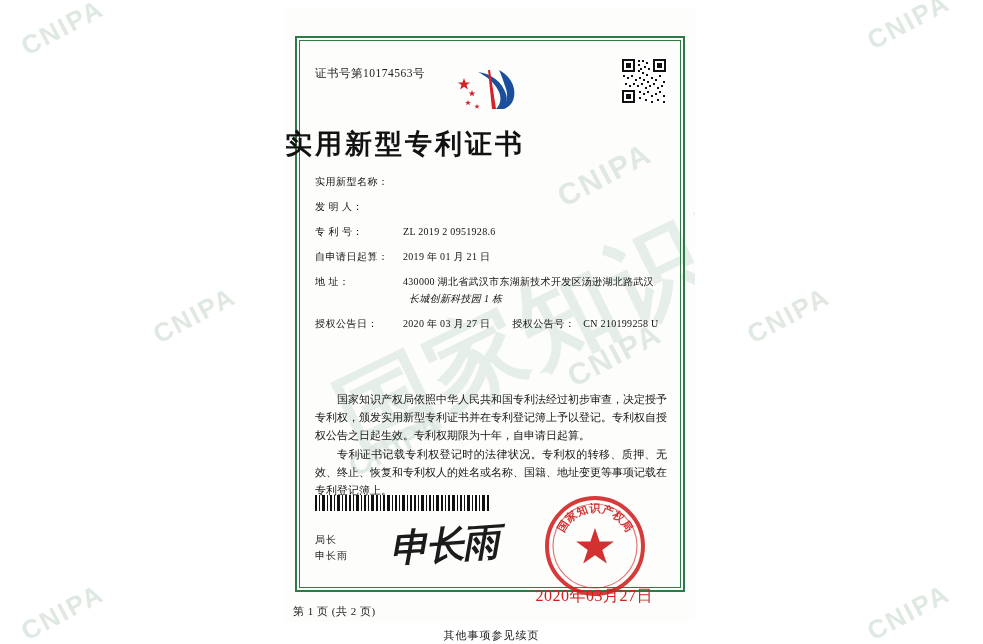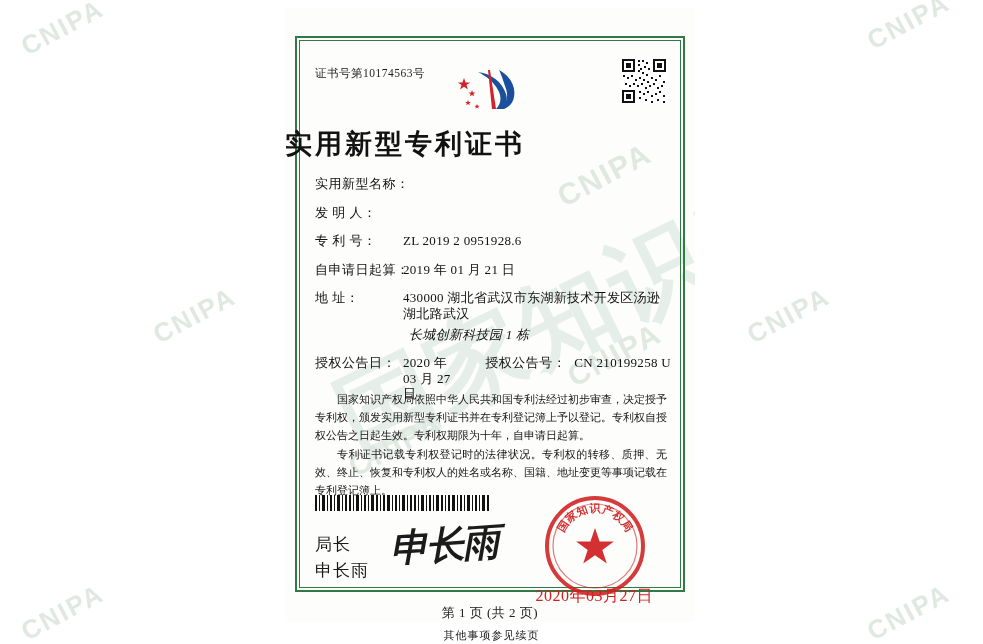--- a/index.html
+++ b/index.html
@@ -113,22 +113,22 @@
     letter-spacing: 3px;
     color: #121212;
     font-family: "Liberation Serif", "DejaVu Serif", serif;
   }
 
   
   .fields {
     position: absolute;
     left: 30px;
     top: 168px;
-    right: 24px;
-    font-size: 13px;
+    right: 36px;
+    font-size: 10px;
     line-height: 1.2;
   }
   .field-row {
     display: flex;
     align-items: flex-start;
     margin-bottom: 13px;
   }
   .field-label {
     width: 88px;
     flex: 0 0 88px;
@@ -183,21 +183,21 @@
     top: 487px;
     width: 175px;
     height: 16px;
   }
 
   
   .sig-block {
     position: absolute;
     left: 30px;
     top: 524px;
-    font-size: 17px;
+    font-size: 10px;
     line-height: 1.55;
     letter-spacing: 1px;
   }
   .signature {
     position: absolute;
     left: 105px;
     top: 512px;
     font-size: 38px;
     font-family: "Liberation Serif", "DejaVu Serif", serif;
     font-style: italic;
@@ -220,25 +220,24 @@
     right: 42px;
     top: 578px;
     font-size: 16px;
     color: #cf2020;
     letter-spacing: 0.5px;
   }
 
   
   .page-footer {
     position: absolute;
-    left: 0;
+    left: 8px;
     right: 0;
     top: 596px;
-    text-align: center;
-    font-size: 13px;
+    font-size: 11px;
     color: #222;
     letter-spacing: 0.5px;
   }
   .note {
     position: absolute;
     left: 0;
     right: 0;
     top: 628px;
     text-align: center;
     font-size: 11px;

